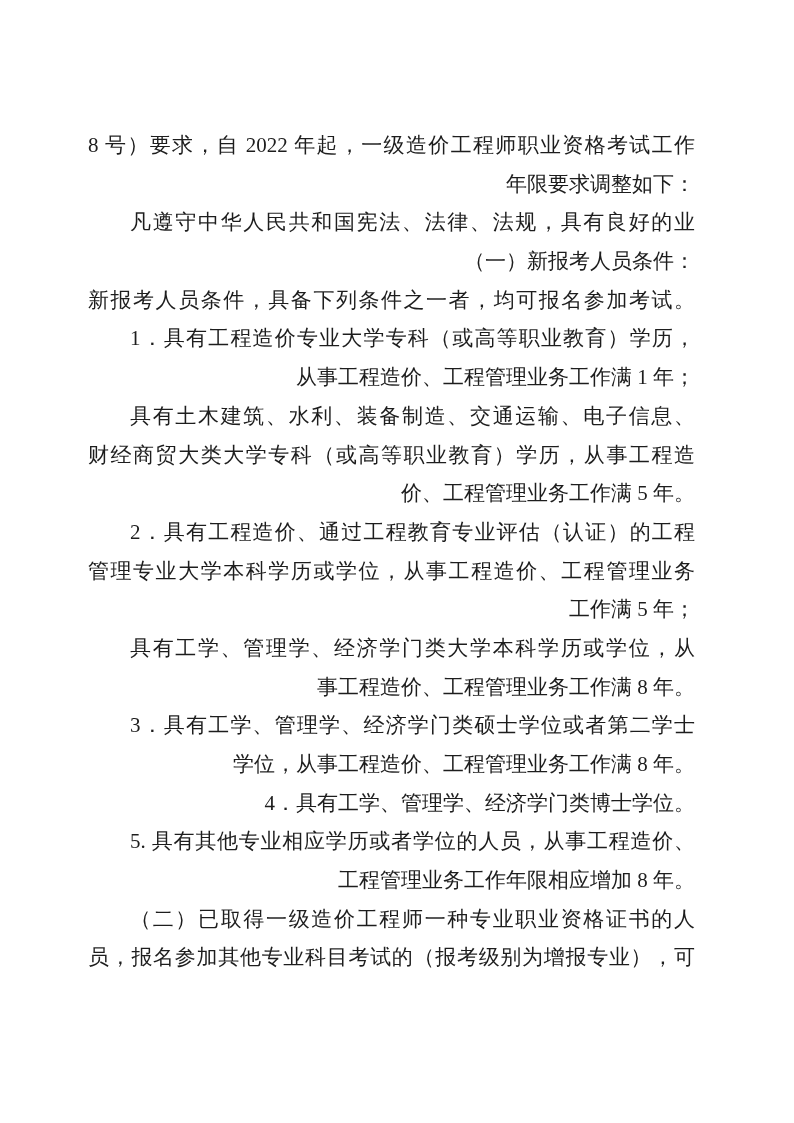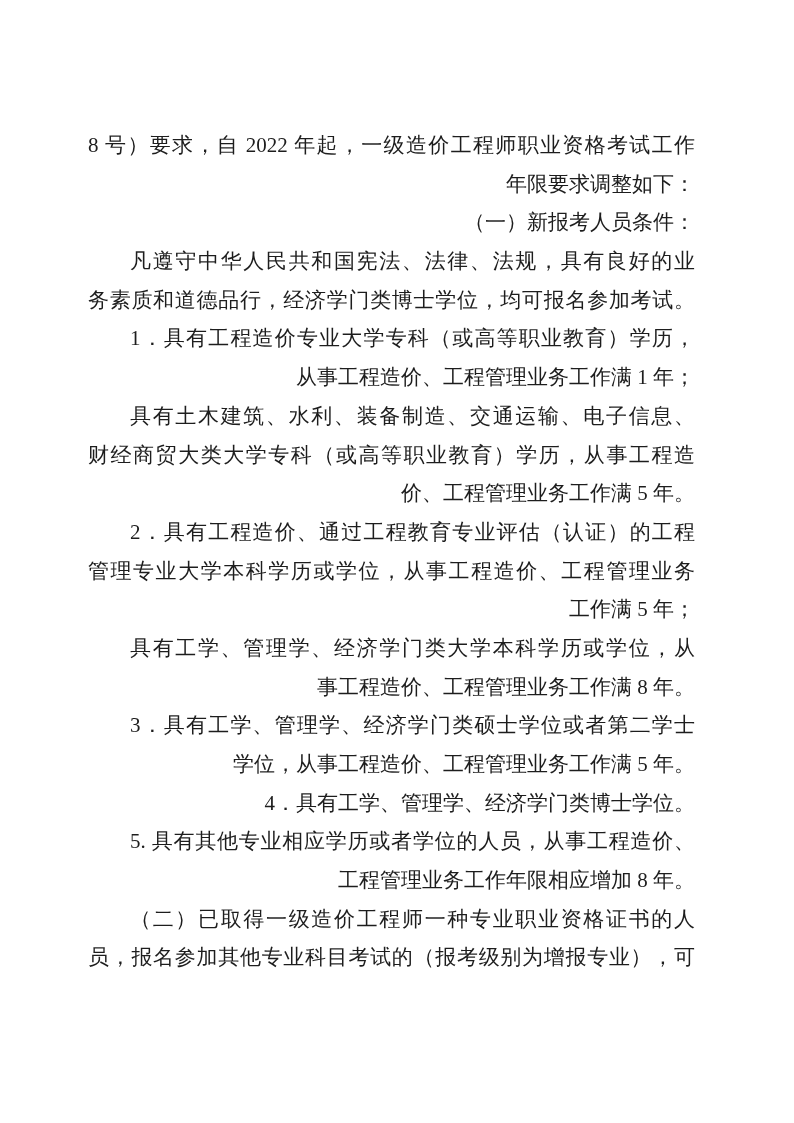--- a/index.html
+++ b/index.html
@@ -39,34 +39,34 @@
     text-indent: 2em;
   }
 </style>
 </head>
 <body>
 
 <div class="page">
   <div class="text-block">
     <div class="ln j">8 号）要求，自 2022 年起，一级造价工程师职业资格考试工作</div>
     <div class="ln">年限要求调整如下：</div>
+    <div class="ln i j">凡遵守中华人民共和国宪法、法律、法规，具有良好的业</div>
     <div class="ln i">（一）新报考人员条件：</div>
-    <div class="ln i j">凡遵守中华人民共和国宪法、法律、法规，具有良好的业</div>
-    <div class="ln j">务素质和道德品行，经济学门类博士学位，均可报名参加考试。</div>
+    <div class="ln j">新报考人员条件，具备下列条件之一者，均可报名参加考试。</div>
     <div class="ln i j">1．具有工程造价专业大学专科（或高等职业教育）学历，</div>
     <div class="ln">从事工程造价、工程管理业务工作满 1 年；</div>
     <div class="ln i j">具有土木建筑、水利、装备制造、交通运输、电子信息、</div>
     <div class="ln j">财经商贸大类大学专科（或高等职业教育）学历，从事工程造</div>
     <div class="ln">价、工程管理业务工作满 5 年。</div>
     <div class="ln i j">2．具有工程造价、通过工程教育专业评估（认证）的工程</div>
     <div class="ln j">管理专业大学本科学历或学位，从事工程造价、工程管理业务</div>
     <div class="ln">工作满 5 年；</div>
     <div class="ln i j">具有工学、管理学、经济学门类大学本科学历或学位，从</div>
     <div class="ln">事工程造价、工程管理业务工作满 8 年。</div>
     <div class="ln i j">3．具有工学、管理学、经济学门类硕士学位或者第二学士</div>
-    <div class="ln">学位，从事工程造价、工程管理业务工作满 5 年。</div>
+    <div class="ln">学位，从事工程造价、工程管理业务工作满 8 年。</div>
     <div class="ln i">4．具有工学、管理学、经济学门类博士学位。</div>
     <div class="ln i j">5. 具有其他专业相应学历或者学位的人员，从事工程造价、</div>
     <div class="ln">工程管理业务工作年限相应增加 8 年。</div>
     <div class="ln i j">（二）已取得一级造价工程师一种专业职业资格证书的人</div>
     <div class="ln j">员，报名参加其他专业科目考试的（报考级别为增报专业），可</div>
   </div>
 </div>
 
 </body></html>

